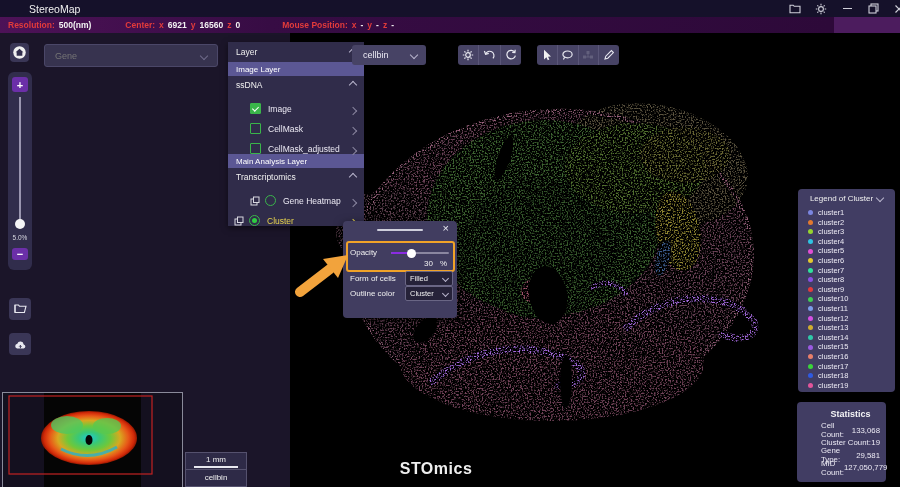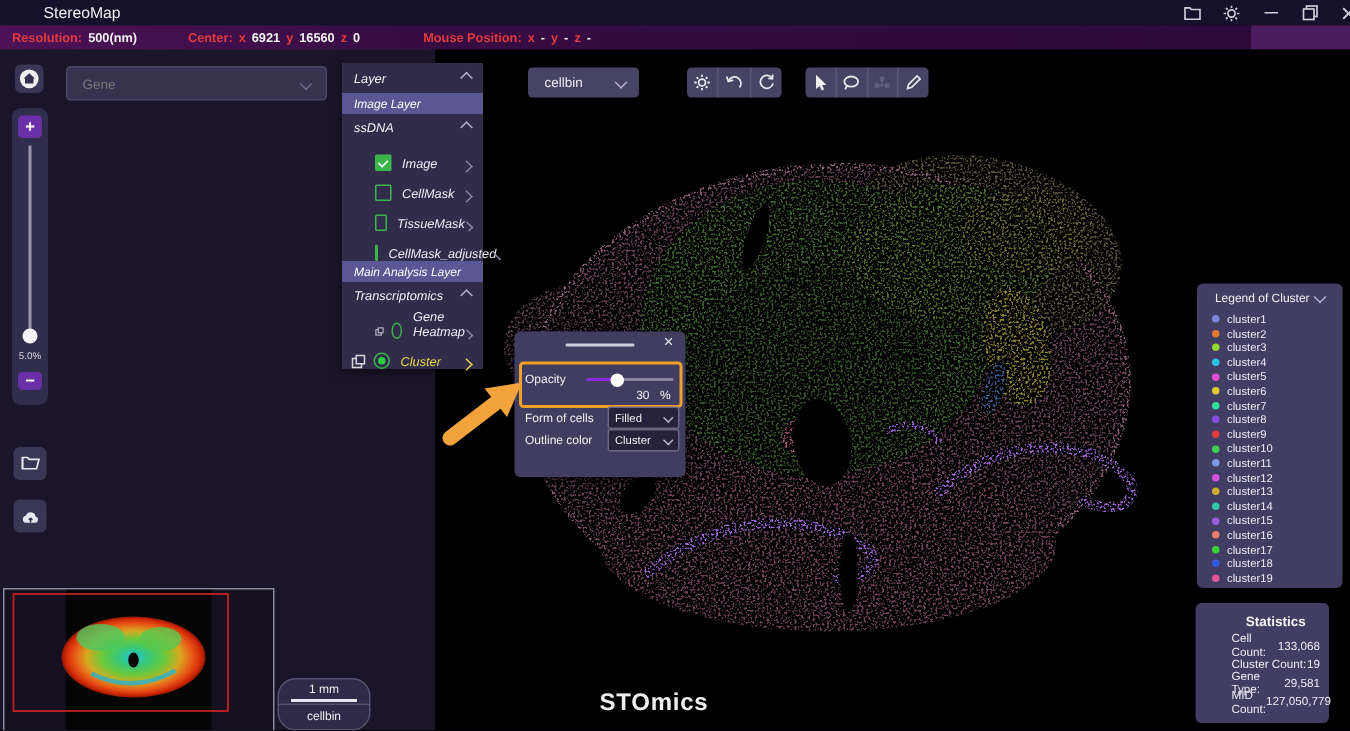--- a/index.html
+++ b/index.html
@@ -46,21 +46,21 @@
            display:flex;align-items:center;}
   .gene-dd input{flex:1;background:transparent;border:none;outline:none;color:#8b87a5;font-size:9px;
                  font-family:"Liberation Sans",sans-serif;padding:0 0 0 10px;}
   .gene-dd .chev{margin-right:10px;color:#6f6b8a;}
 
   
   .chev{display:inline-block;width:5px;height:5px;border-right:1.3px solid currentColor;border-bottom:1.3px solid currentColor;}
   .chev.up{transform:rotate(-135deg);} .chev.down{transform:rotate(45deg);} .chev.right{transform:rotate(-45deg);}
 
   
-  .layer-panel{left:228px;top:42px;width:94px;background:#302c4a;box-shadow:0 2px 6px rgba(0,0,0,.5);font-size:8.5px;font-style:italic;}
+  .layer-panel{left:228px;top:42px;width:136px;background:#302c4a;box-shadow:0 2px 6px rgba(0,0,0,.5);font-size:8.5px;}
   .lp-title{height:20px;display:flex;align-items:center;padding:0 8px;color:#f0f0f0;}
   .lp-title .chev,.lp-group .chev{margin-left:auto;color:#b8b4cc;}
   .lp-section{height:14px;display:flex;align-items:center;padding:0 8px;background:#5b5794;color:#fff;font-size:8px;}
   .lp-group{height:18px;display:flex;align-items:center;padding:0 8px;color:#f0f0f0;}
   .lrow{height:20px;display:flex;align-items:flex-end;padding:0 8px;cursor:pointer;}
   .lrow .cb{width:9px;height:9px;border:1.3px solid #3ab54a;border-radius:1px;margin-left:14px;
             display:flex;align-items:center;justify-content:center;}
   .lrow .cb.checked{background:#3ab54a;}
   .tickmark{width:5px;height:2.5px;border-left:1.3px solid #fff;border-bottom:1.3px solid #fff;transform:rotate(-45deg) translateY(-1px);}
   .lrow .llabel{margin-left:7px;color:#eceaf4;}
@@ -116,21 +116,21 @@
   .p-select{position:absolute;left:62px;width:46px;height:13px;background:#262239;border:1px solid #6a6685;border-radius:2px;
             display:flex;align-items:center;font-size:7.5px;cursor:pointer;}
   .p-select span:first-child{margin-left:4px;}
   .p-select .chev{margin-left:auto;margin-right:4px;width:4px;height:4px;color:#b8b4cc;}
 
   
   .arrow-svg{left:294px;top:246px;pointer-events:none;}
 
   
   .minimap{left:2px;top:392px;width:179px;height:94px;border:1px solid #8a8a9a;background:#14101f;}
-  .scalebox{left:185px;top:452px;width:60px;height:33px;background:#2e2a47;border:1px solid #55516e;border-radius:12px;
+  .scalebox{left:185px;top:452px;width:60px;height:33px;background:#2e2a47;border:1px solid #55516e;border-radius:0;
             font-size:8px;color:#f0f0f0;text-align:center;}
   .scale-top{height:16px;border-bottom:1px solid #55516e;position:relative;}
   .scale-top .txt{line-height:13px;}
   .scale-line{position:absolute;left:8px;right:8px;bottom:1.5px;height:1.2px;background:#e8e8f0;}
   .scale-bot{line-height:15px;}
 </style>
 </head>
 <body>
 
 <div id="app">
@@ -281,25 +281,20 @@
       <span class="llabel">Image</span>
       <span class="chev right"></span>
     </div>
     <div class="lrow">
       <span class="cb"></span>
       <span class="llabel">CellMask</span>
       <span class="chev right"></span>
     </div>
     <div class="lrow">
       <span class="cb"></span>
-      <span class="llabel">TissueMask</span>
-      <span class="chev right"></span>
-    </div>
-    <div class="lrow">
-      <span class="cb"></span>
       <span class="llabel">CellMask_adjusted</span>
       <span class="chev right"></span>
     </div>
 
     <div class="lp-section">
       <span>Main Analysis Layer</span>
     </div>
     <div class="lp-group">
       <span>Transcriptomics</span>
       <span class="chev up"></span>

